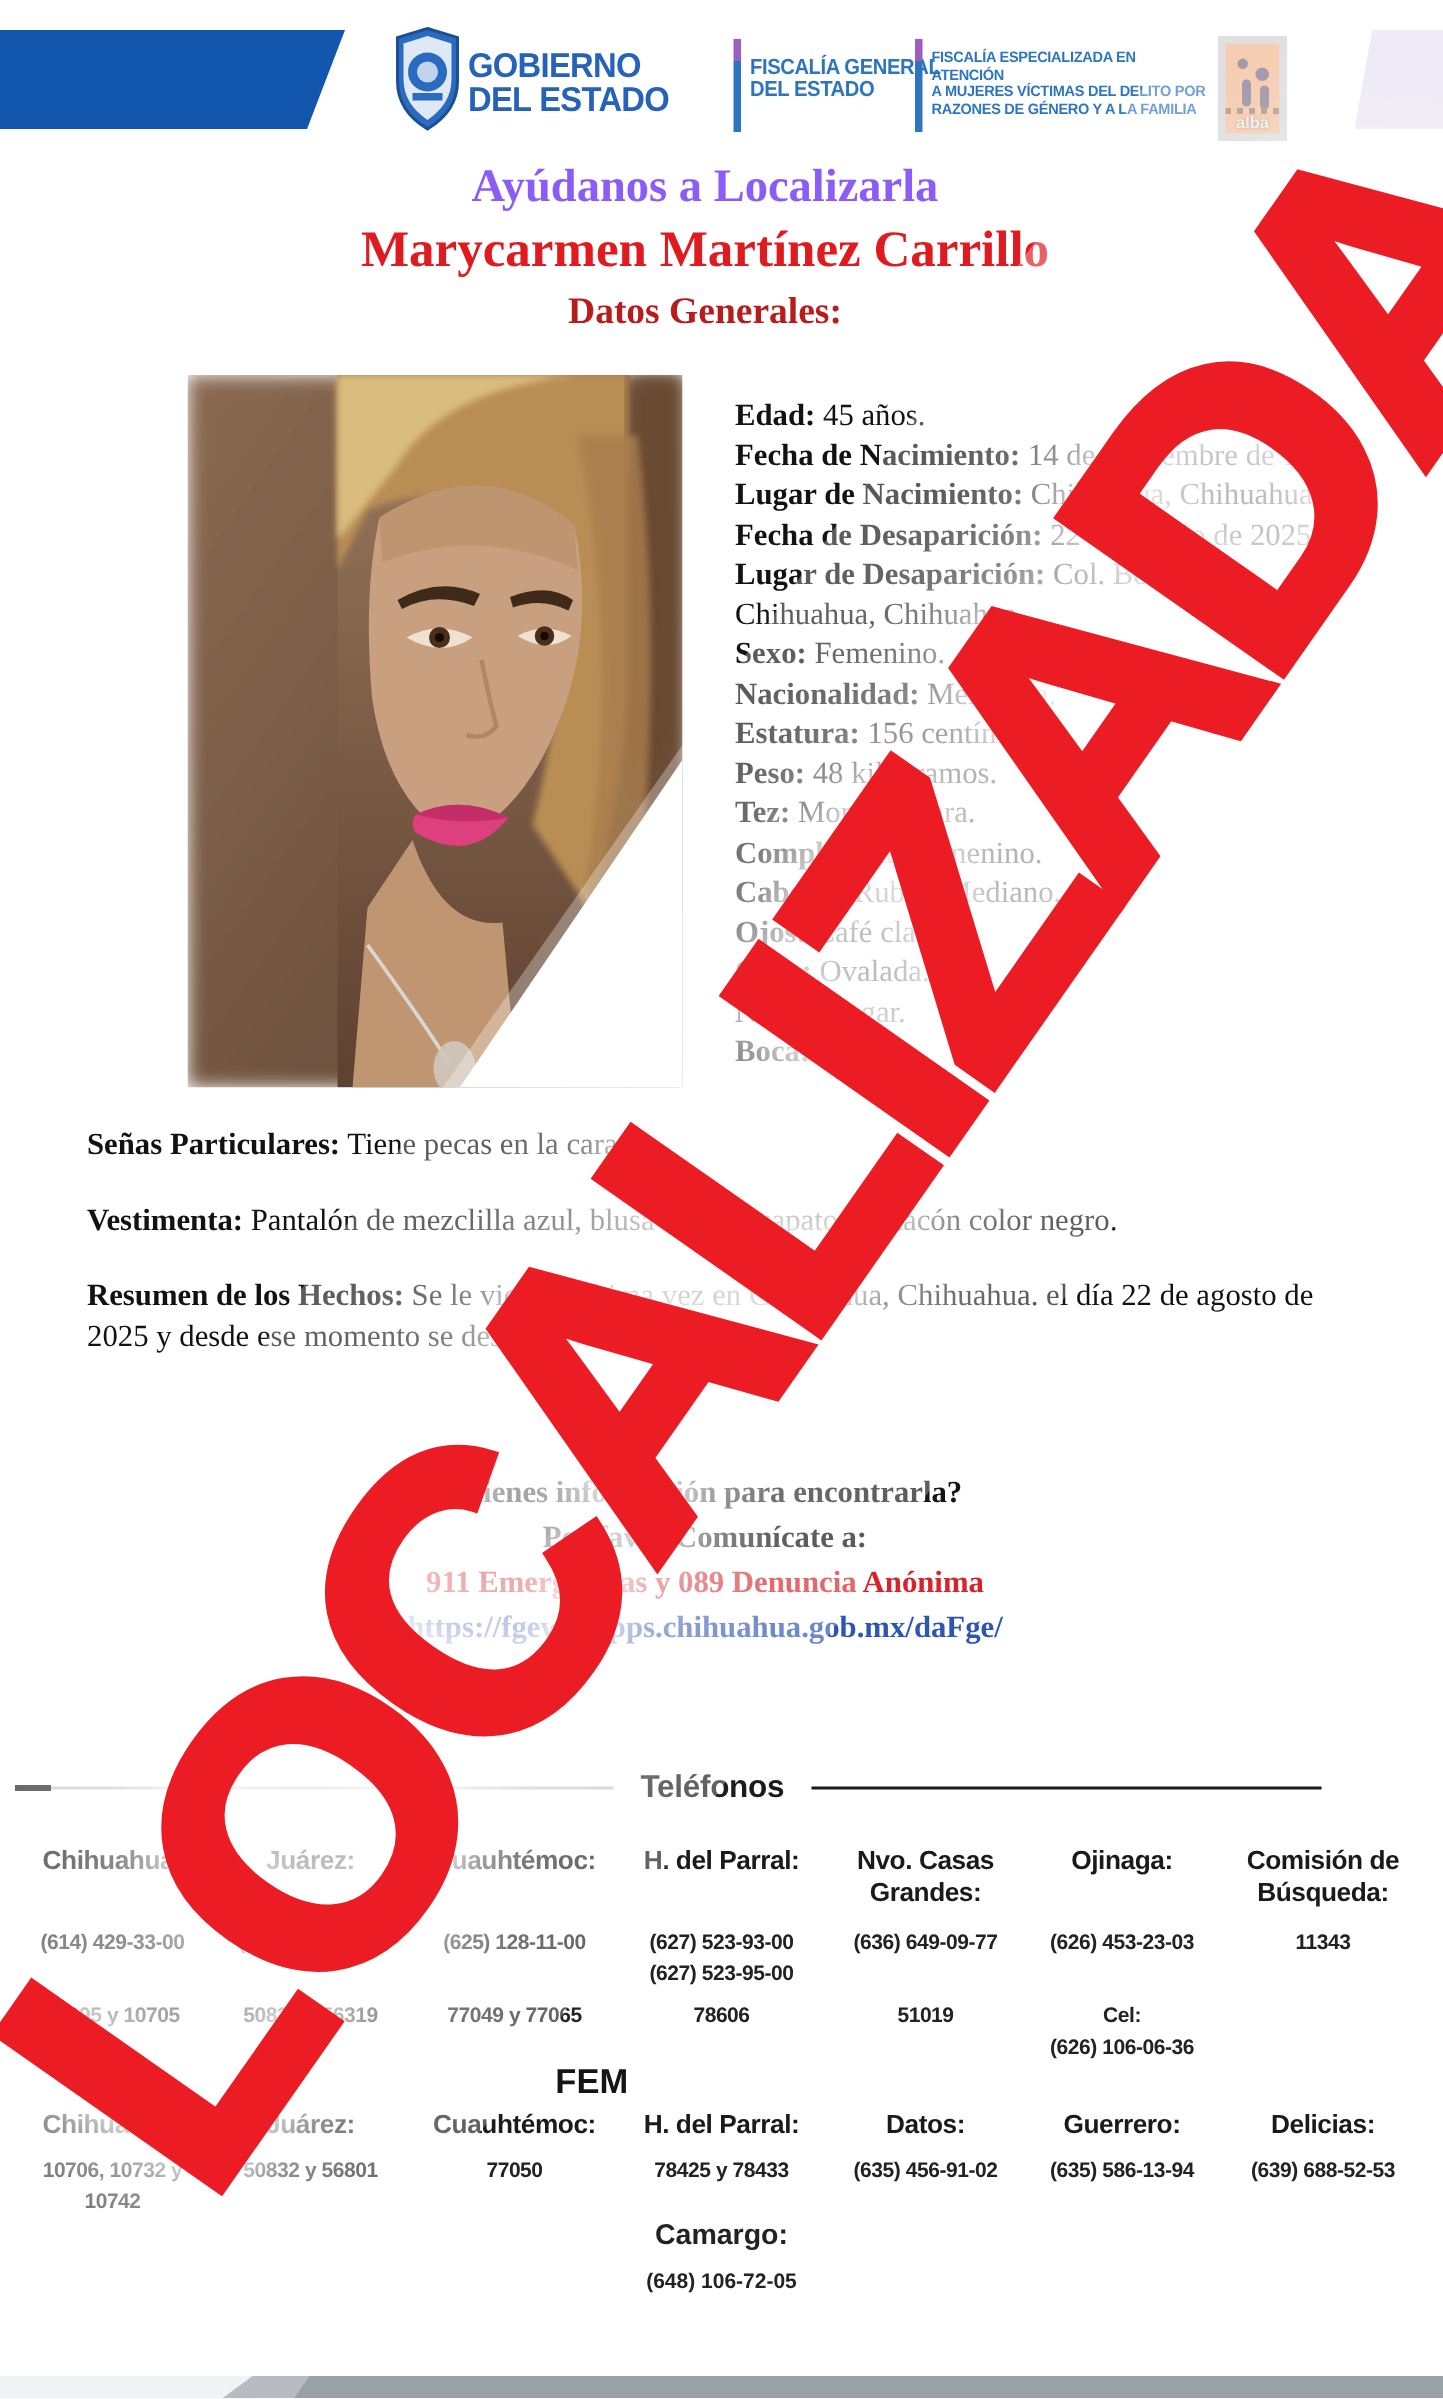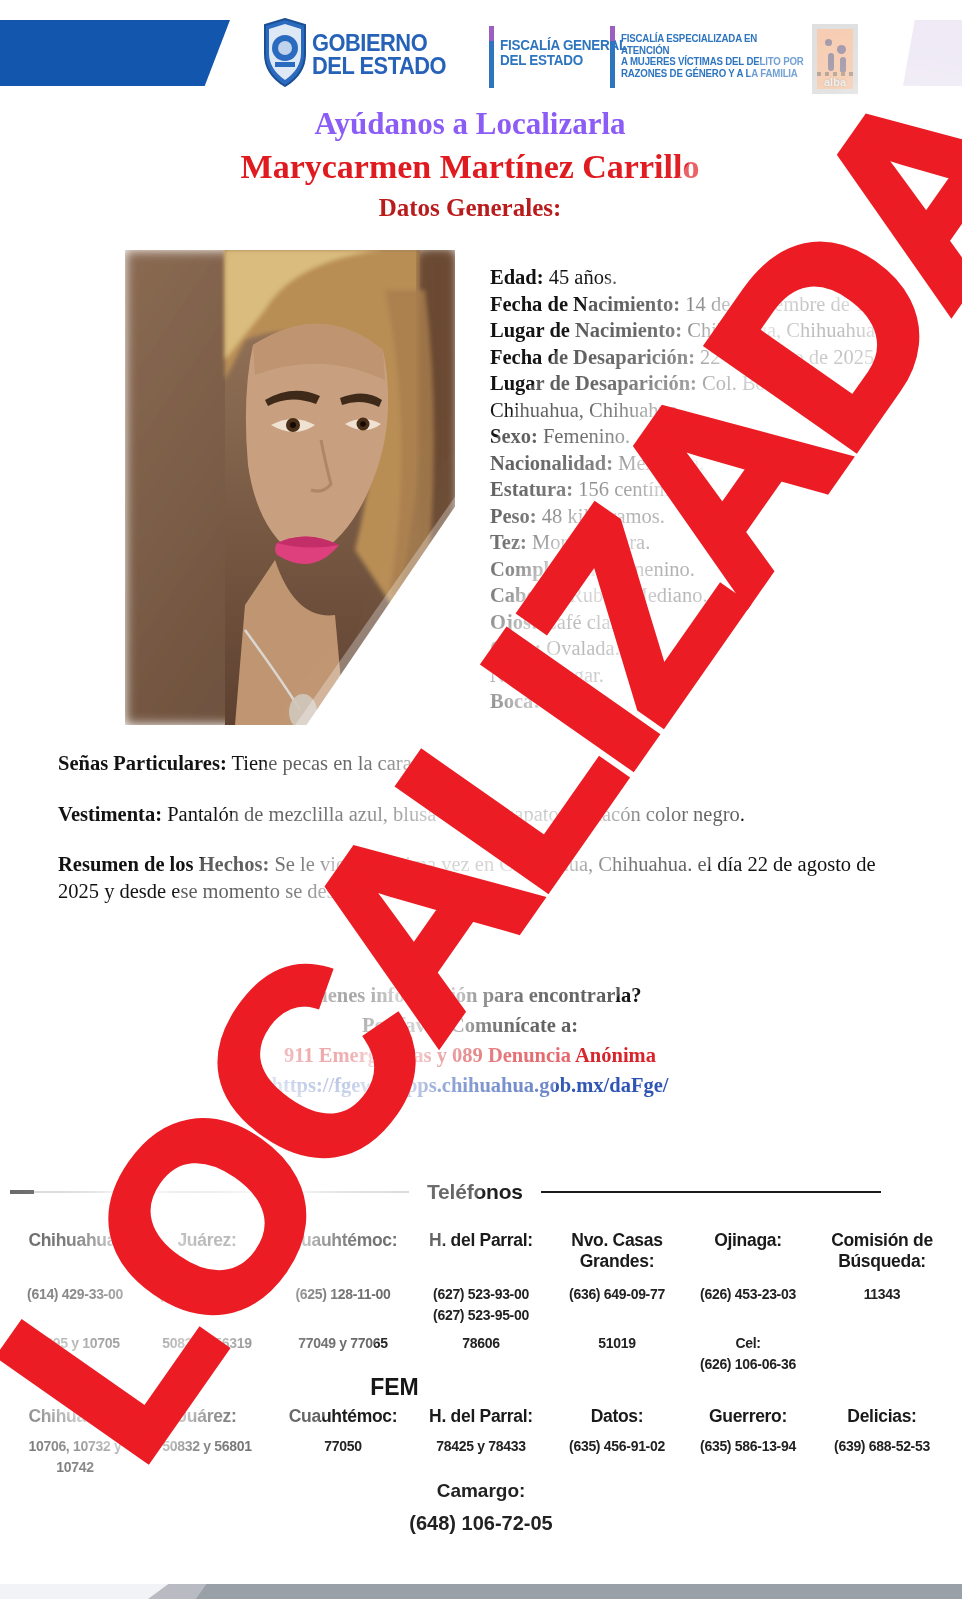--- a/index.html
+++ b/index.html
@@ -262,21 +262,21 @@
 10742</div>
     <div class="cell">50832 y 56801</div>
     <div class="cell">77050</div>
     <div class="cell">78425 y 78433</div>
     <div class="cell">(635) 456-91-02</div>
     <div class="cell">(635) 586-13-94</div>
     <div class="cell">(639) 688-52-53</div>
   </div>
 
   <div class="camargo" style="top:1480px;font-size:19px">Camargo:</div>
-  <div class="camargo" style="top:1512px;font-size:20px">(648) 106-72-05</div>
+  <div class="camargo" style="top:1512px;font-size:14px">(648) 106-72-05</div>
 
   <div class="bbar-light"></div>
   <div class="bbar"></div>
 
   <div class="veil"></div>
   <div class="stamp">
     <span>LOCALIZADA</span>
   </div>
 
 </div>

